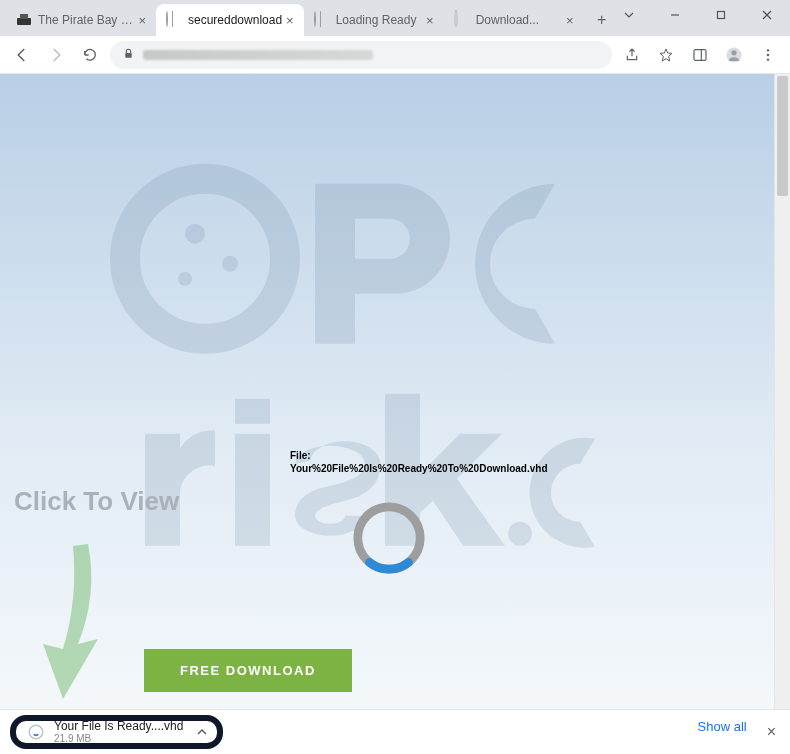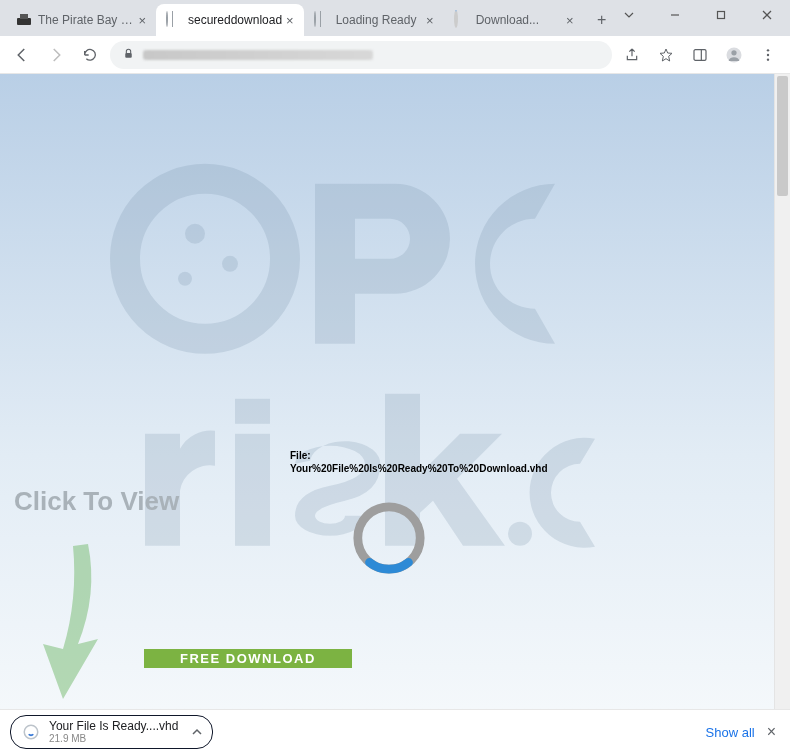--- a/index.html
+++ b/index.html
@@ -34,31 +34,31 @@
 
 
 .watermark { position: absolute; left: 50%; top: 50%; transform: translate(-50%, -55%); pointer-events: none; opacity: 0.22; }
 
 
 .filelabel { position: absolute; left: 290px; top: 375px; font-size: 10px; font-weight: 700; color: #000; line-height: 1.3; }
 .spinner { position: absolute; left: 350px; top: 425px; }
 .spinner svg { width: 78px; height: 78px; }
 .ctv { position: absolute; left: 14px; top: 412px; font-size: 26px; font-weight: 600; color: #a9b2b9; }
 .arrow { position: absolute; left: 28px; top: 460px; opacity: 0.55; }
-.dlbtn { position: absolute; left: 144px; top: 575px; background: #7cb342; color: #fff; padding: 2px 36px; font-size: 13px; font-weight: 600; letter-spacing: 1.5px; cursor: pointer; }
+.dlbtn { position: absolute; left: 144px; top: 575px; background: #7cb342; color: #fff; padding: 14px 36px; font-size: 13px; font-weight: 600; letter-spacing: 1.5px; cursor: pointer; }
 
 
 .dlbar { position: absolute; bottom: 0; left: 0; right: 0; height: 45px; background: #fff; border-top: 1px solid #e7e7e7; display: flex; align-items: center; padding: 0 10px; }
-.dlitem { display: flex; align-items: center; border: 1px solid #0f172a; border-radius: 16px; padding: 4px 10px; gap: 8px; height: 34px; }
+.dlitem { display: flex; align-items: center; border: 6px solid #0f172a; border-radius: 16px; padding: 4px 10px; gap: 8px; height: 34px; }
 .dlicon { width: 20px; height: 20px; display: flex; align-items: center; justify-content: center; }
 .dlinfo { display: flex; flex-direction: column; line-height: 1.1; }
 .dlname { font-size: 12px; color: #202124; }
 .dlsize { font-size: 10px; color: #888; }
 .dlchev { margin-left: 6px; color: #5f6368; }
-.dlright { margin-left: auto; display: flex; align-items: center; gap: 8px; }
+.dlright { margin-left: auto; display: flex; gap: 16px; }
 .showall { color: #1a73e8; font-size: 13px; cursor: pointer; }
 .dlclose { color: #5f6368; font-size: 16px; cursor: pointer; padding: 4px; }
 
 
 .fv-globe { border: 1.5px solid #9aa0a6; border-radius: 50%; width: 14px; height: 14px; position: relative; }
 .fv-globe::before { content: ""; position: absolute; left: 5px; top: -1px; bottom: -1px; width: 2px; border-left: 1.5px solid #9aa0a6; }
 .fv-globe::after { content: ""; position: absolute; top: 5px; left: -1px; right: -1px; height: 2px; border-top: 1.5px solid #9aa0a6; }
 .fv-spin { width: 14px; height: 14px; border: 2px solid #ccc; border-top-color: #7aa7d6; border-radius: 50%; }
 </style>
 </head>

